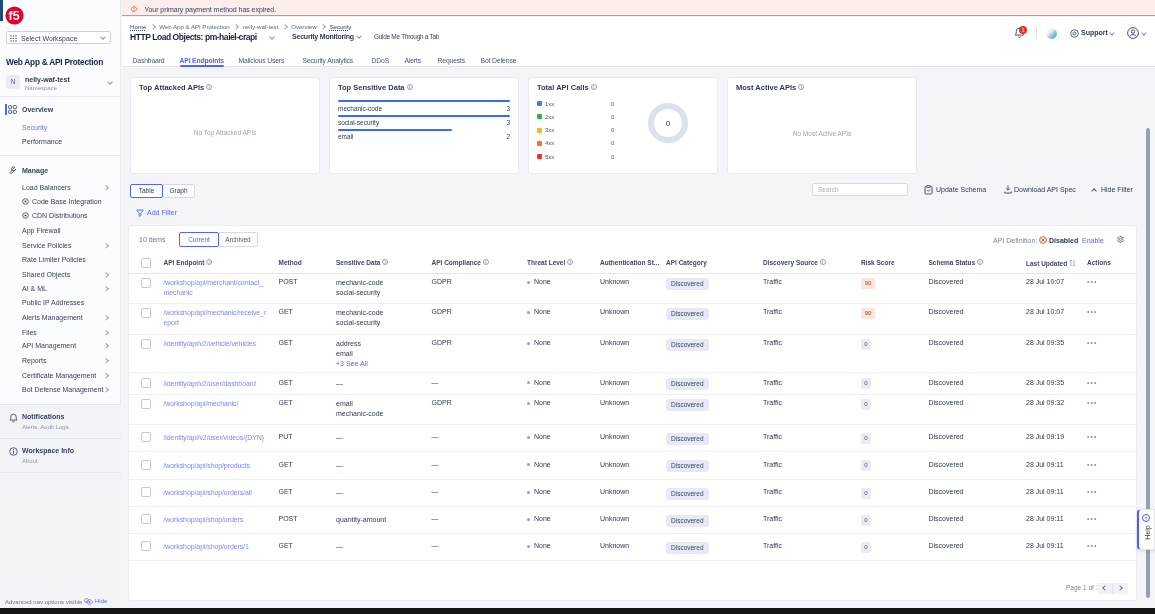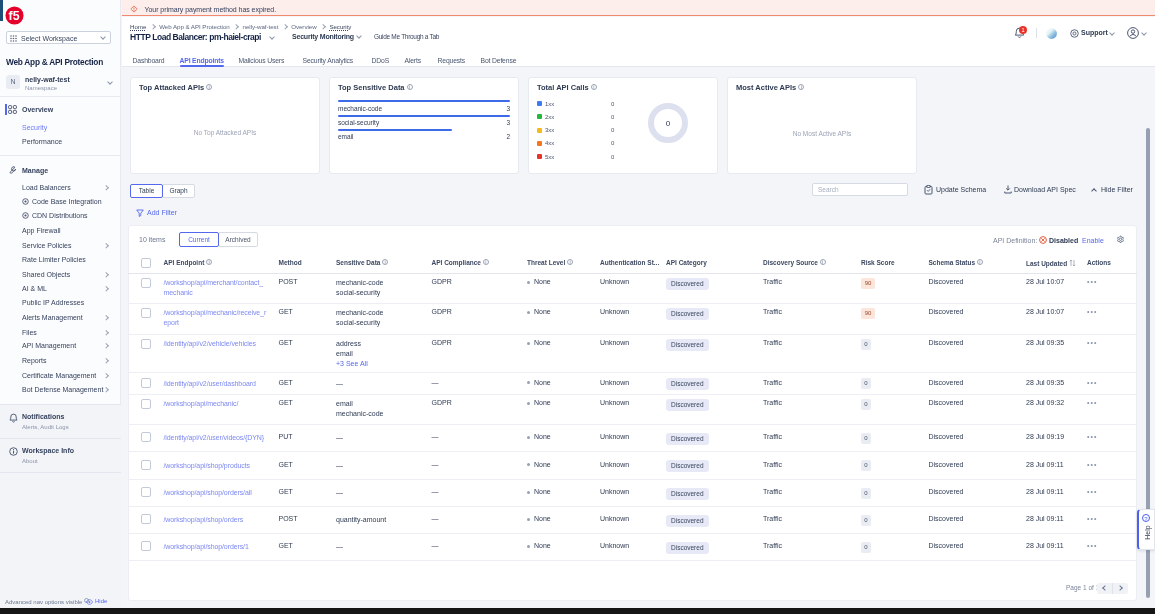--- a/index.html
+++ b/index.html
@@ -134,21 +134,21 @@
 <div class="a" style="left:122px;top:17px;width:1033px;height:50px;background:#fff;border-bottom:1px solid #e4e7ed"></div>
 
 <div class="a" style="left:130px;top:22.5px;font-size:6.2px;letter-spacing:-.05px;color:#5b6780">
 <span style="color:#39455e;text-decoration:underline;text-decoration-style:dotted">Home</span>
 <span class="chevr" style="margin:0 3px"></span> Web App &amp; API Protection
 <span class="chevr" style="margin:0 3px"></span> nelly-waf-test
 <span class="chevr" style="margin:0 3px"></span> Overview
 <span class="chevr" style="margin:0 3px"></span> <span style="color:#39455e;text-decoration:underline;text-decoration-style:dotted">Security</span>
 </div>
 
-<div class="a" style="left:130px;top:31.5px;font-size:8.5px;letter-spacing:-.45px;font-weight:bold;color:#152345">HTTP Load Balancer: pm-haiel-crapi</div>
+<div class="a" style="left:130px;top:31.5px;font-size:8.5px;letter-spacing:-.45px;font-weight:bold;color:#152345">HTTP Load Objects: pm-haiel-crapi</div>
 <span class="a chev" style="left:270px;top:34.5px"></span>
 <div class="a" style="left:292px;top:32.5px;font-size:7px;letter-spacing:-.2px;font-weight:bold;color:#2e3a52">Security Monitoring</div>
 <span class="a chev" style="left:357px;top:34px"></span>
 <div class="a" style="left:374px;top:33px;font-size:6.5px;letter-spacing:-.3px;color:#39455e">Guide Me Through a Tab</div>
 
 <svg class="a" style="left:1014px;top:27px" width="11" height="11" viewBox="0 0 11 11">
 <path d="M5.5 1.1 A3.2 3.2 0 0 1 8.7 4.4 C8.7 6.8 9.3 7.6 9.8 8.1 L1.2 8.1 C1.7 7.6 2.3 6.8 2.3 4.4 A3.2 3.2 0 0 1 5.5 1.1 Z" fill="none" stroke="#4a5670" stroke-width="1"></path>
 <path d="M4.2 9.5 A1.4 1.4 0 0 0 6.8 9.5" fill="none" stroke="#4a5670" stroke-width="1"></path>
   </svg>
 <div class="a" style="left:1019px;top:26px;width:8px;height:8px;border-radius:50%;background:#e8332a;color:#fff;font-size:5.5px;line-height:8px;text-align:center">1</div>

